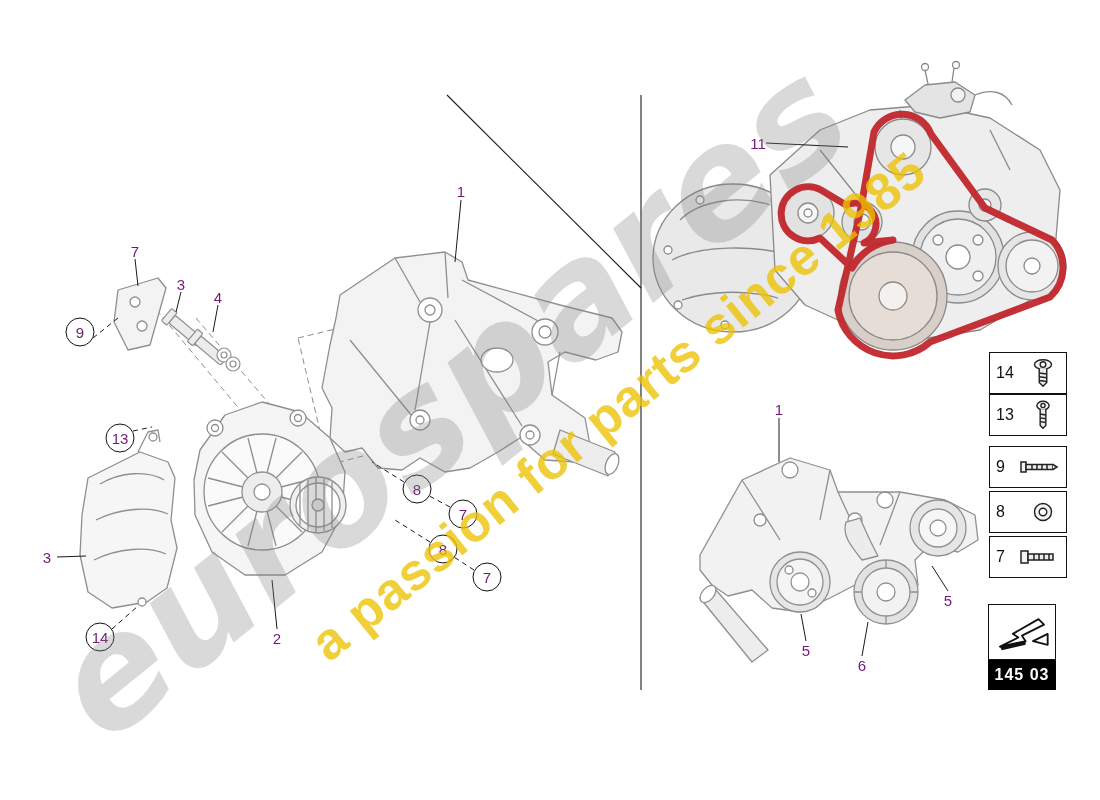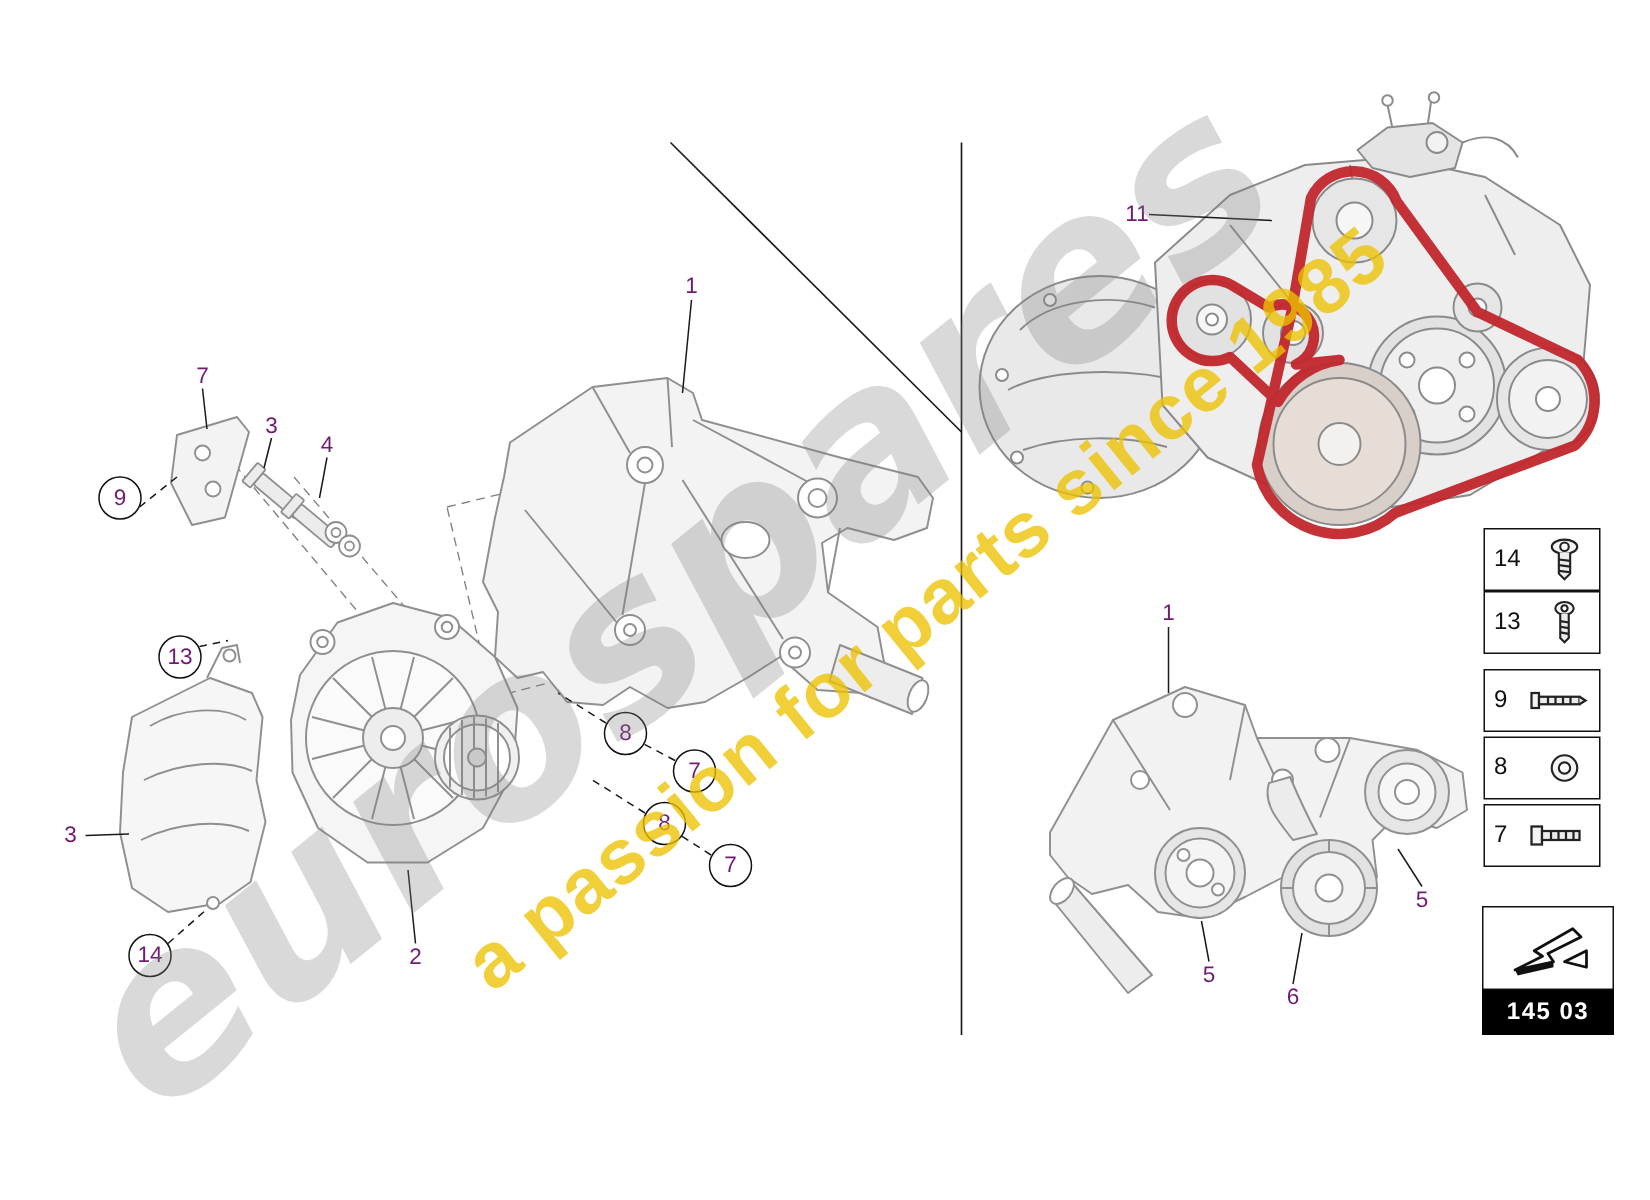--- a/index.html
+++ b/index.html
@@ -35,21 +35,21 @@
   .legend{position:absolute;left:989px;top:352px;width:78px;z-index:25;}
   .legend-row{
     position:absolute;left:0;width:78px;height:42px;background:#fff;
     border:1.6px solid #111;box-sizing:border-box;
     display:flex;align-items:center;justify-content:space-between;
     padding:0 6px;
   }
   .legend-num{font:400 16px "Liberation Sans",sans-serif;color:#111;}
   .legend-icon{flex:0 0 auto;}
   
-  .code-box{position:absolute;left:988px;top:604px;width:88px;z-index:25;}
+  .code-box{position:absolute;left:988px;top:604px;width:68px;z-index:25;}
   .code-arrow{
     height:56px;border:1.6px solid #111;background:#fff;box-sizing:border-box;
     display:flex;align-items:center;justify-content:center;
   }
   .code-bar{
     height:30px;background:#000;color:#fff;display:flex;align-items:center;
     justify-content:center;font:700 16px "Liberation Sans",sans-serif;
     letter-spacing:1px;
   }
 </style>

